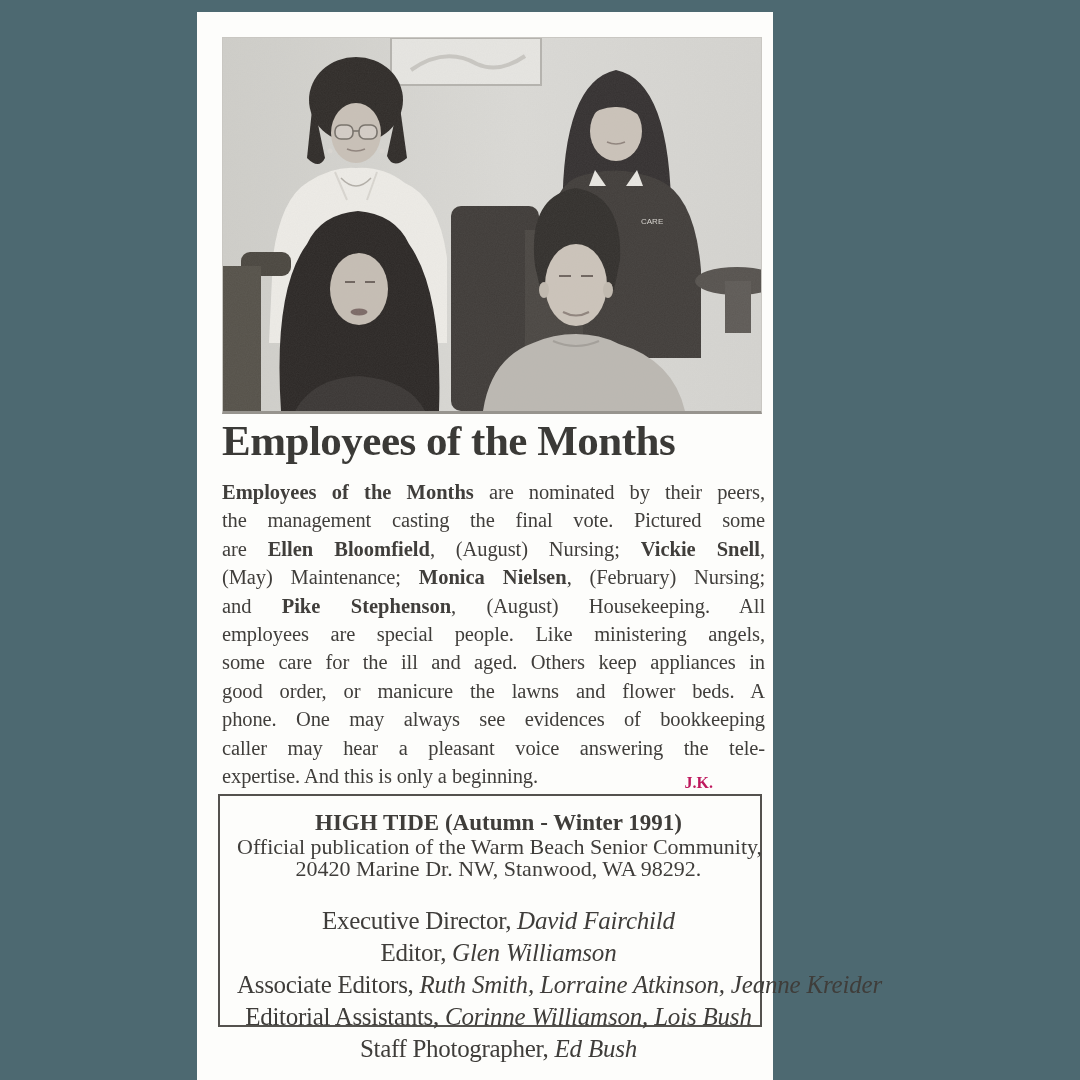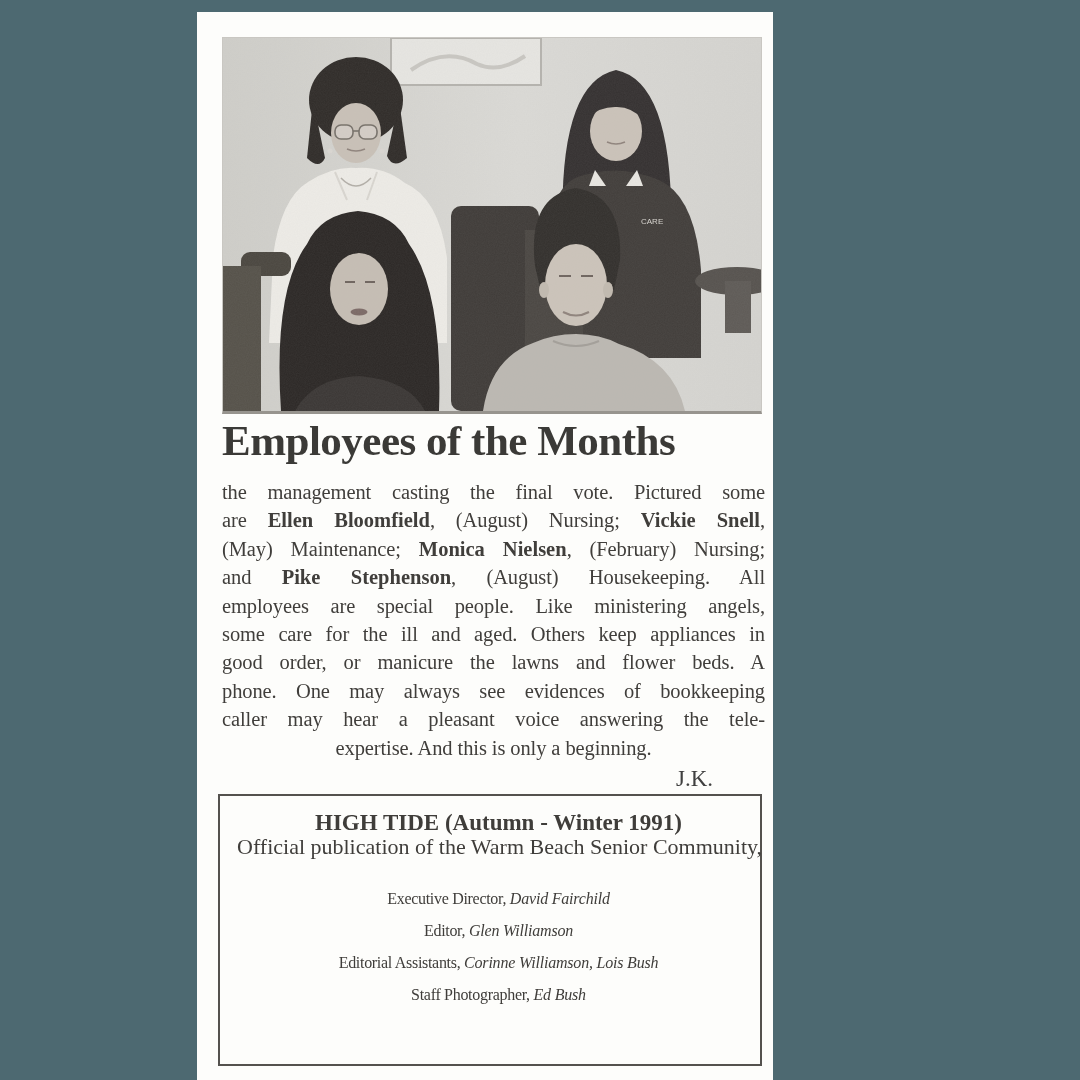--- a/index.html
+++ b/index.html
@@ -10,31 +10,31 @@
 
   .photo { position:absolute; left:25px; top:25px; width:538px; height:373px;
            border:1px solid #c9c7c2; border-bottom:3px solid #97948e; box-sizing:content-box; background:#d8d7d3; }
   .photo svg { display:block; width:538px; height:373px; }
 
   .headline { position:absolute; left:25px; top:404px; width:543px; margin:0;
               font-size:43px; font-weight:bold; letter-spacing:-0.5px; color:#3b3a37; white-space:nowrap; }
 
   .paragraph { position:absolute; left:25px; top:466px; width:543px; height:314px; color:var(--ink); }
   .para-line { font-size:20.5px; letter-spacing:-0.1px; line-height:28.4px; height:28.4px;
-               white-space:nowrap; color:var(--ink);text-align:center; }
+               white-space:nowrap; color:var(--ink); }
   .para-line.just { text-align:justify; text-align-last:justify; }
   .para-line b { letter-spacing:0; }
-  .byline { position:absolute; right:52px; bottom:0px; font-weight:normal; font-size:23px; color:#404040; }
+  .byline { position:absolute; right:52px; bottom:0px; font-weight:bold; font-size:16px; color:#be185d; }
 
-  .masthead { position:absolute; left:21px; top:782px; width:544px; height:272px; box-sizing:border-box;
+  .masthead { position:absolute; left:21px; top:782px; width:544px; height:233px; box-sizing:border-box;
               border:2px solid #54524e; text-align:center; color:#3f3d3a; padding-top:13px;padding-left:17px; }
   .mh-title { font-size:23px; font-weight:bold; line-height:27px; white-space:nowrap; }
   .mh-line  { font-size:22px; line-height:22px; white-space:nowrap; }
   .mh-staff { margin-top:30px; }
-  .staff-row { font-size:16px; letter-spacing:-0.3px; line-height:21px; margin-bottom:11px; white-space:nowrap; }
+  .staff-row { font-size:25px; letter-spacing:-0.3px; line-height:21px; margin-bottom:11px; white-space:nowrap; }
   .staff-row em { letter-spacing:-0.2px; }
 </style>
 </head>
 <body>
 
 <div class="canvas">
   <div class="paper">
 
     <div class="photo">
       <svg viewBox="0 0 538 373" xmlns="http://www.w3.org/2000/svg">
@@ -119,39 +119,42 @@
         </g>
 
         <rect width="538" height="373" filter="url(#grain)"></rect>
       </svg>
     </div>
 
     <h1 class="headline">Employees of the Months</h1>
 
     <div class="paragraph">
       <span class="byline">J.K.</span>
+    <div class="para-line just"><b>Employees of the Months</b><span> are nominated by their peers,</span></div>
         <div class="para-line just"><span>the management casting the final vote. Pictured some</span></div>
         <div class="para-line just"><span>are </span><b>Ellen Bloomfield</b><span>, (August) Nursing; </span><b>Vickie Snell</b><span>,</span></div>
         <div class="para-line just"><span>(May) Maintenance; </span><b>Monica Nielsen</b><span>, (February) Nursing;</span></div>
         <div class="para-line just"><span>and </span><b>Pike Stephenson</b><span>, (August) Housekeeping. All</span></div>
         <div class="para-line just"><span>employees are special people. Like ministering angels,</span></div>
         <div class="para-line just"><span>some care for the ill and aged. Others keep appliances in</span></div>
         <div class="para-line just"><span>good order, or manicure the lawns and flower beds. A</span></div>
         <div class="para-line just"><span>phone. One may always see evidences of bookkeeping</span></div>
         <div class="para-line just"><span>caller may hear a pleasant voice answering the tele-</span></div>
         <div class="para-line"><span>expertise. And this is only a beginning.</span></div>
       </div>
 
     <div class="masthead">
       <div class="mh-title">HIGH TIDE (Autumn - Winter 1991)</div>
       <div class="mh-sub">
           <div class="mh-line">Official publication of the Warm Beach Senior Community,</div>
+          <div class="mh-line">20420 Marine Dr. NW, Stanwood, WA 98292.</div>
         </div>
       <div class="mh-staff">
           <div class="staff-row"><span>Executive Director, </span><em>David Fairchild</em></div>
           <div class="staff-row"><span>Editor, </span><em>Glen Williamson</em></div>
+          <div class="staff-row"><span>Associate Editors, </span><em>Ruth Smith, Lorraine Atkinson, Jeanne Kreider</em></div>
           <div class="staff-row"><span>Editorial Assistants, </span><em>Corinne Williamson, Lois Bush</em></div>
           <div class="staff-row"><span>Staff Photographer, </span><em>Ed Bush</em></div>
         </div>
     </div>
 
   </div>
 </div>
 
 </body></html>

